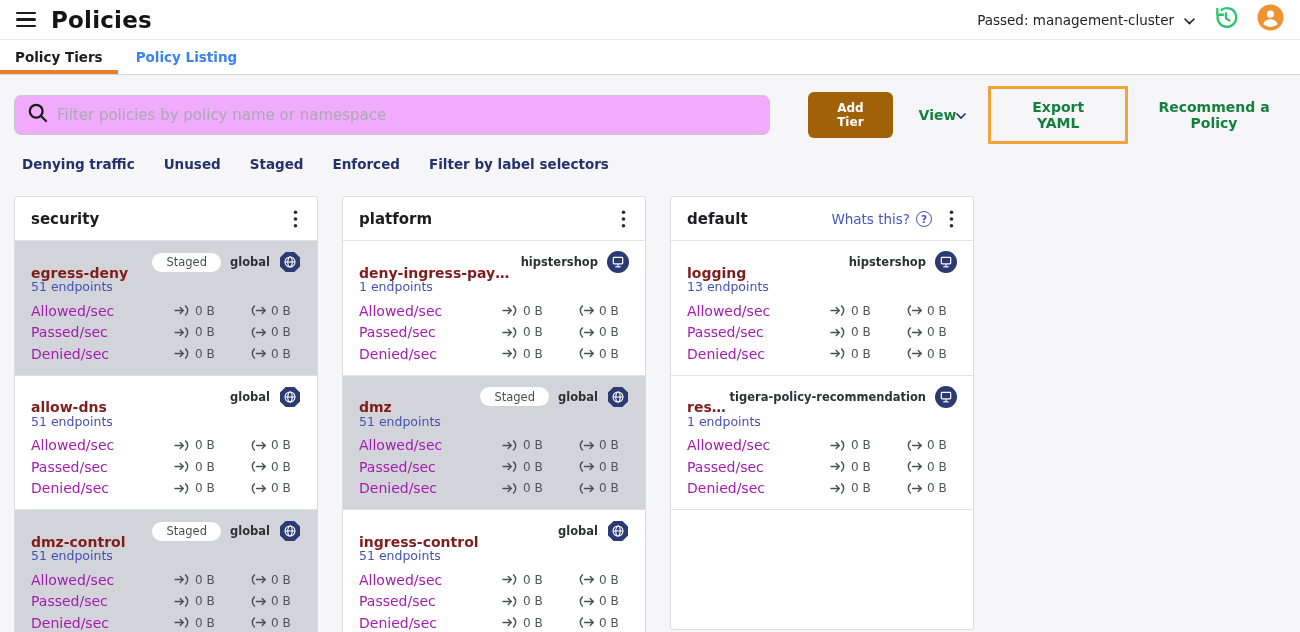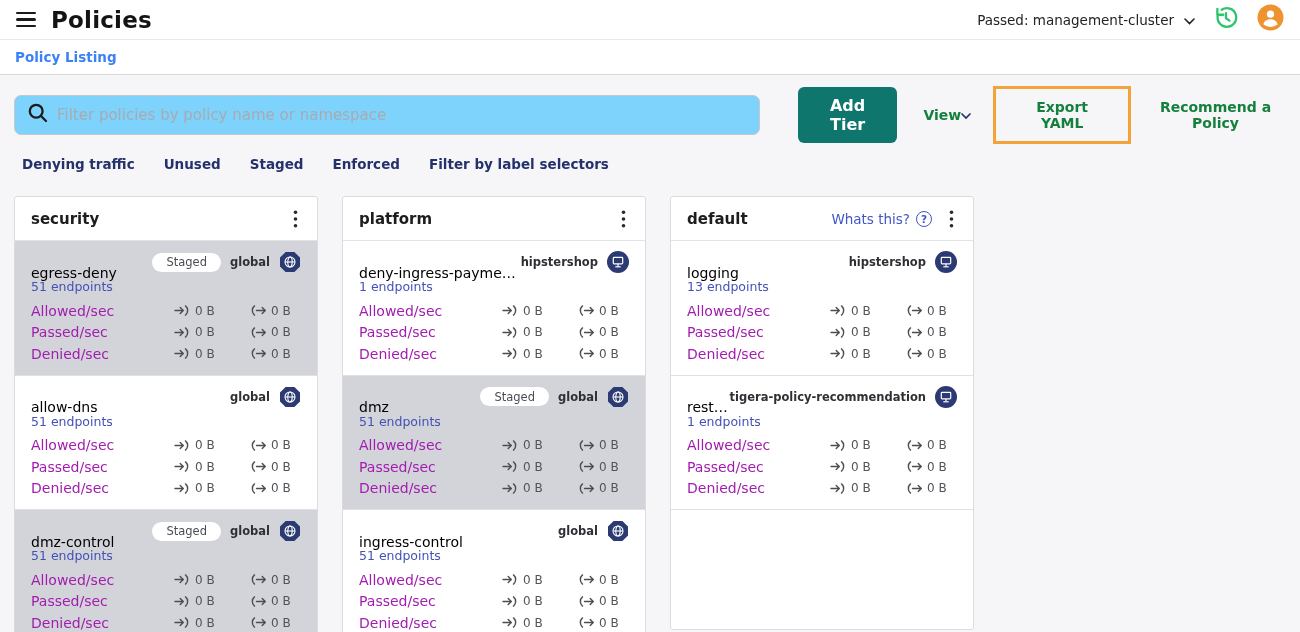--- a/index.html
+++ b/index.html
@@ -23,27 +23,27 @@
     border-bottom:1px solid #d8d8db; }
   .tab { position:relative; display:flex; align-items:center; padding:0 15px;
     font-size:13.5px; font-weight:700; cursor:pointer; color:#3b82f6; }
   .tab.active { color:#1d1d20; }
   .tab.active::after { content:""; position:absolute; left:0; right:0; bottom:0;
     height:4px; background:#ee7d2a; }
   .tab + .tab { margin-left:3px; }
 
   
   .toolbar { display:flex; align-items:center; margin:16px 14px 0 14px; height:47px; }
-  .searchbox { width:813px; height:40px; background:#7dd3fc; border:1px solid #c7c8cd;
+  .searchbox { width:813px; height:40px; background:#f0abfc; border:1px solid #c7c8cd;
     border-radius:7px; display:flex; align-items:center; padding:0 12px; gap:8px; }
   .searchbox input { border:none; outline:none; flex:1; font-size:15px; color:#3a3a3f;
     font-family:inherit; background:transparent; }
   .searchbox input::placeholder { color:#a9aab1; }
   .actions { display:flex; align-items:center; margin-left:38px; gap:0; }
-  .btn-primary { background:#0f766e; color:#fff; font-size:16px; font-weight:600;
+  .btn-primary { background:#a16207; color:#fff; font-size:12px; font-weight:600;
     border:none; border-radius:6px; padding:9px 17px; cursor:pointer; font-family:inherit; }
   .btn-text { background:none; border:none; color:#15803d; font-size:14px; font-weight:600;
     cursor:pointer; font-family:inherit; display:flex; gap:0; }
   .view-btn { margin-left:26px; }
   .export-hl { margin-left:22px; border:3px solid #f2a43a; padding:10px 23px;
     background:transparent; display:flex; align-items:center; }
   .recommend-btn { margin-left:14px; }
 
   
   .filters { display:flex; gap:29px; margin:16px 0 0 22px; height:20px; align-items:center; }
@@ -63,21 +63,21 @@
     font-weight:500; cursor:pointer; margin-right:12px; }
   .qmark { width:16px; height:16px; border:1.4px solid #4356c5; border-radius:50%;
     font-size:10.5px; display:flex; align-items:center; justify-content:center; font-weight:600; }
   .kebab { padding:4px 5px; cursor:pointer; display:flex; }
 
   .policy { padding:8px 16px 10px 16px; cursor:pointer; }
   .policy + .policy, .policy-filler { border-top:1px solid #dfe0e3; }
   .policy.staged { background:#d2d4d9; }
   .policy-filler { flex:1; }
   .p-row1 { display:flex; align-items:center; height:26px; margin-bottom:1px; }
-  .p-name { font-size:14px; font-weight:400; color:#000000; white-space:nowrap;
+  .p-name { font-size:14px; font-weight:700; color:#7f1d1d; white-space:nowrap;
     overflow:hidden; text-overflow:ellipsis; flex:0 1 auto;margin-top:21px; }
   .p-right { margin-left:auto; display:flex; align-items:center; gap:9px; }
   .staged-pill { background:#fff; border-radius:999px; padding:2.5px 14px; font-size:11.5px;
     color:#4a4d52; font-weight:500; }
   .p-scope { font-size:11.5px; font-weight:600; color:#2e3034; white-space:nowrap; }
   .endpoints { font-size:12.5px; color:#4352b4; font-weight:500; height:18px;
     margin-bottom:3px; display:inline-block; text-decoration:none; cursor:pointer; }
   .m-row { display:flex; align-items:center; height:21.5px; }
   .m-label { font-size:14px; color:#a21caf; }
   .m-vals { margin-left:auto; display:flex; align-items:center; gap:25px; }
@@ -118,20 +118,21 @@
           <circle cx="13.5" cy="13.5" r="13" fill="#EF9331"></circle>
           <circle cx="13.5" cy="10.2" r="3.6" fill="#fff"></circle>
           <path d="M13.5,15.2 c-3.9,0 -6.7,2.4 -7.1,5.4 a13,13 0 0 0 14.2,0 c-0.4,-3 -3.2,-5.4 -7.1,-5.4" fill="#fff"></path>
         </svg>
       </span>
     </div>
   </div>
 </div>
 
 <div class="tabs" id="tabs-row">
+    <div class="tab active">Policy Tiers</div>
     <div class="tab">Policy Listing</div>
   </div>
 
 <div class="toolbar">
   <div class="searchbox">
     <span>
       <svg width="22" height="22" viewBox="0 0 22 22" fill="none" stroke="#1b1b1e" stroke-width="2.3" stroke-linecap="round">
         <circle cx="9.2" cy="9.2" r="6.4"></circle>
           <line x1="14" y1="14" x2="19" y2="19"></line>
       </svg>

